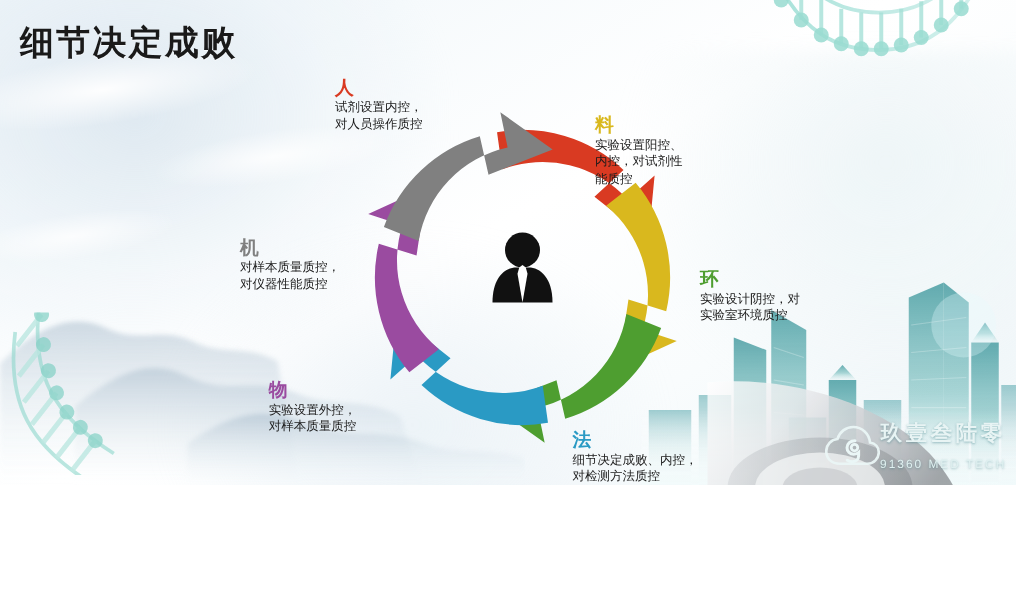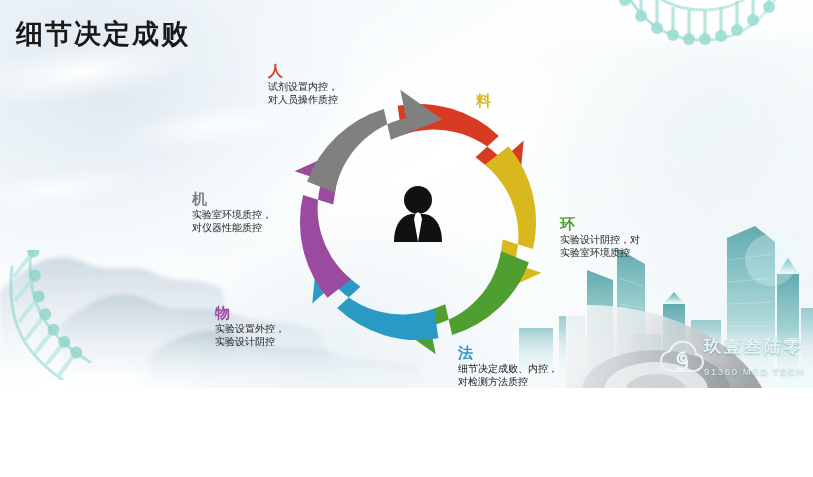--- a/index.html
+++ b/index.html
@@ -91,20 +91,21 @@
   .c-wu   { left: 215px; top: 304px; width: 165px; }
   .c-ji   { left: 192px; top: 190px; width: 160px; }
 
   
   .logo {
     position: absolute;
     right: 8px; bottom: 12px;
     display: flex;
     align-items: center;
     gap: 0;
+    text-align: center;
   }
   .logo-mark { width: 44px; height: 34px; }
   .logo-text { display: flex; flex-direction: column; line-height: 1; }
   .logo-cn {
     font-size: 17px;
     font-weight: bold;
     letter-spacing: 3px;
     color: #e8f4f4;
     text-shadow: 0 1px 2px rgba(40,110,120,.45);
   }
@@ -342,43 +343,46 @@
   </svg>
 
   <div class="callout c-ren">
     <div class="head" style="color:#D93A22">人</div>
     <div class="body">试剂设置内控，
 对人员操作质控</div>
   </div>
 
   <div class="callout c-liao">
     <div class="head" style="color:#D9B81E">料</div>
+    <div class="body">实验设置阳控、
+内控，对试剂性
+能质控</div>
   </div>
 
   <div class="callout c-huan">
     <div class="head" style="color:#4E9E30">环</div>
     <div class="body">实验设计阴控，对
 实验室环境质控</div>
   </div>
 
   <div class="callout c-fa">
     <div class="head" style="color:#2A9AC4">法</div>
     <div class="body">细节决定成败、内控，
 对检测方法质控</div>
   </div>
 
   <div class="callout c-wu">
     <div class="head" style="color:#9A4BA0">物</div>
     <div class="body">实验设置外控，
-实验设计阴控</div>
+对样本质量质控</div>
   </div>
 
   <div class="callout c-ji">
     <div class="head" style="color:#808080">机</div>
-    <div class="body">实验室环境质控，
+    <div class="body">对样本质量质控，
 对仪器性能质控</div>
   </div>
 
   <div class="logo">
     <svg class="logo-mark" viewBox="0 0 44 34">
       <path d="M12,31 C5,31 1,26.5 1,21 C1,15.8 5,11.6 10,11.2
                C11.6,5.6 16.6,1.6 22.6,1.6 C29.6,1.6 35.4,7 36,14
                C40.4,14.6 43,18 43,22 C43,26.8 39,31 34,31 Z" fill="none" stroke="#eaf6f6" stroke-width="2.1" opacity=".95"></path>
       <path d="M24,12.5 C20.4,12.5 17.6,15 17.6,18.2 C17.6,21.2 20,23.4 23,23.4
                C24.6,23.4 25.9,22.9 26.9,22 L26.9,24.6 C26.9,27.4 25,29.3 22,29.3

